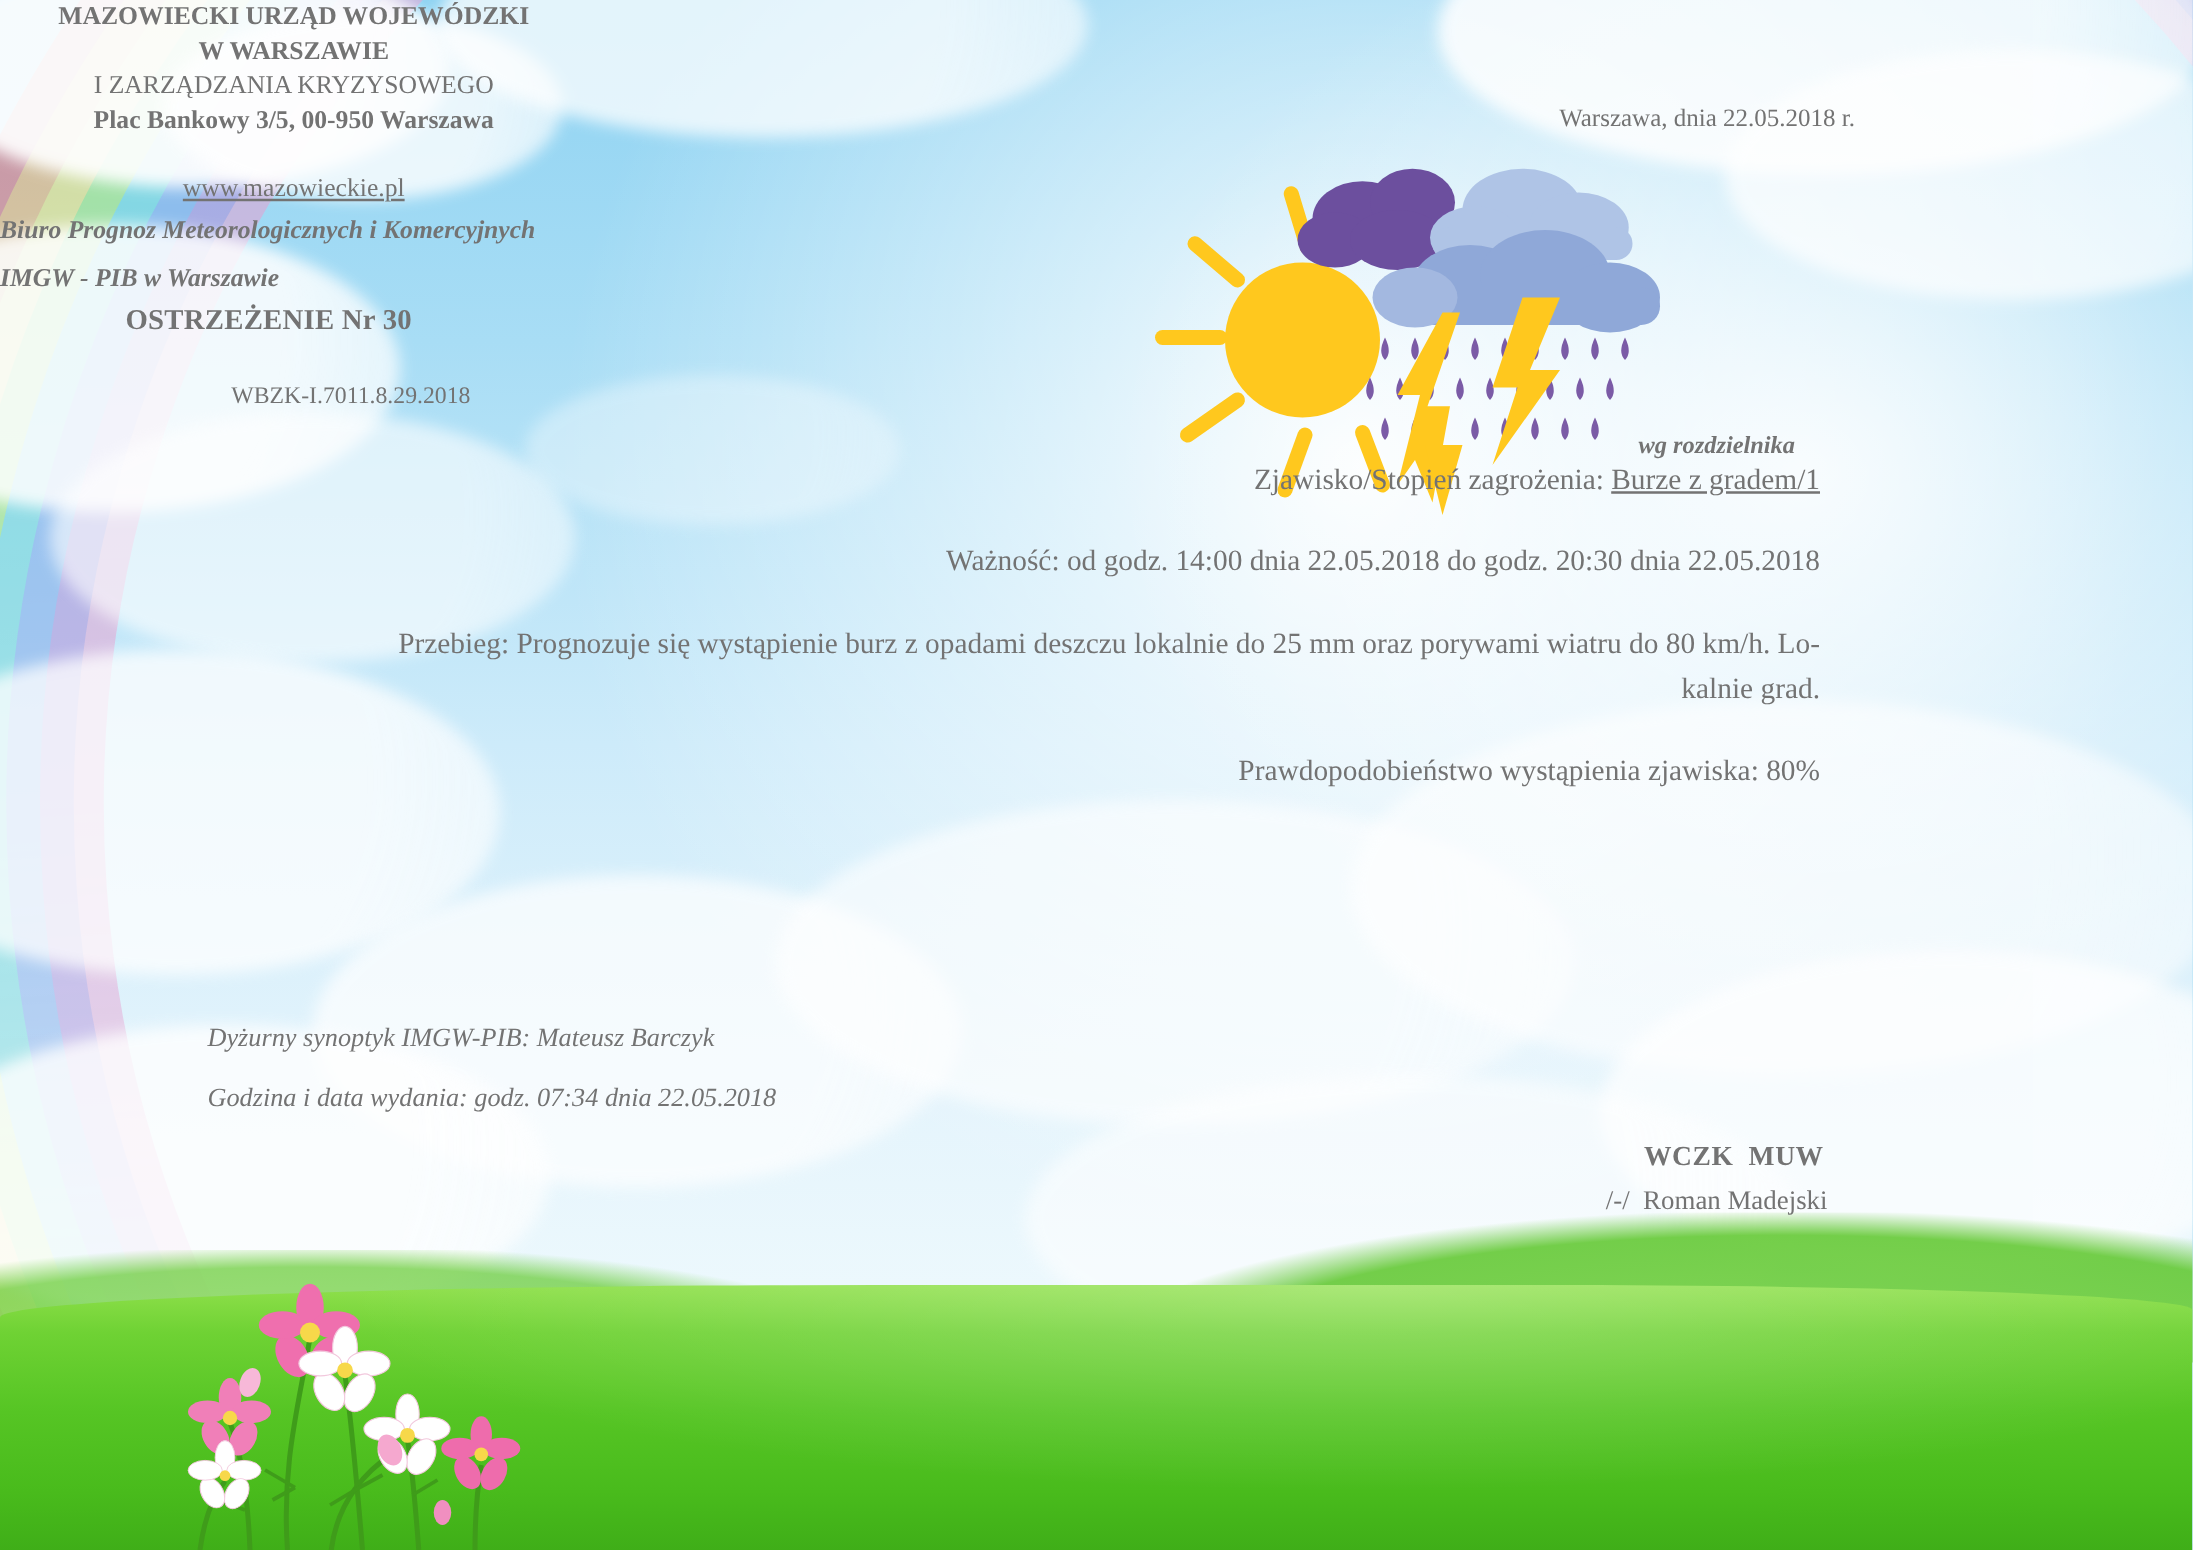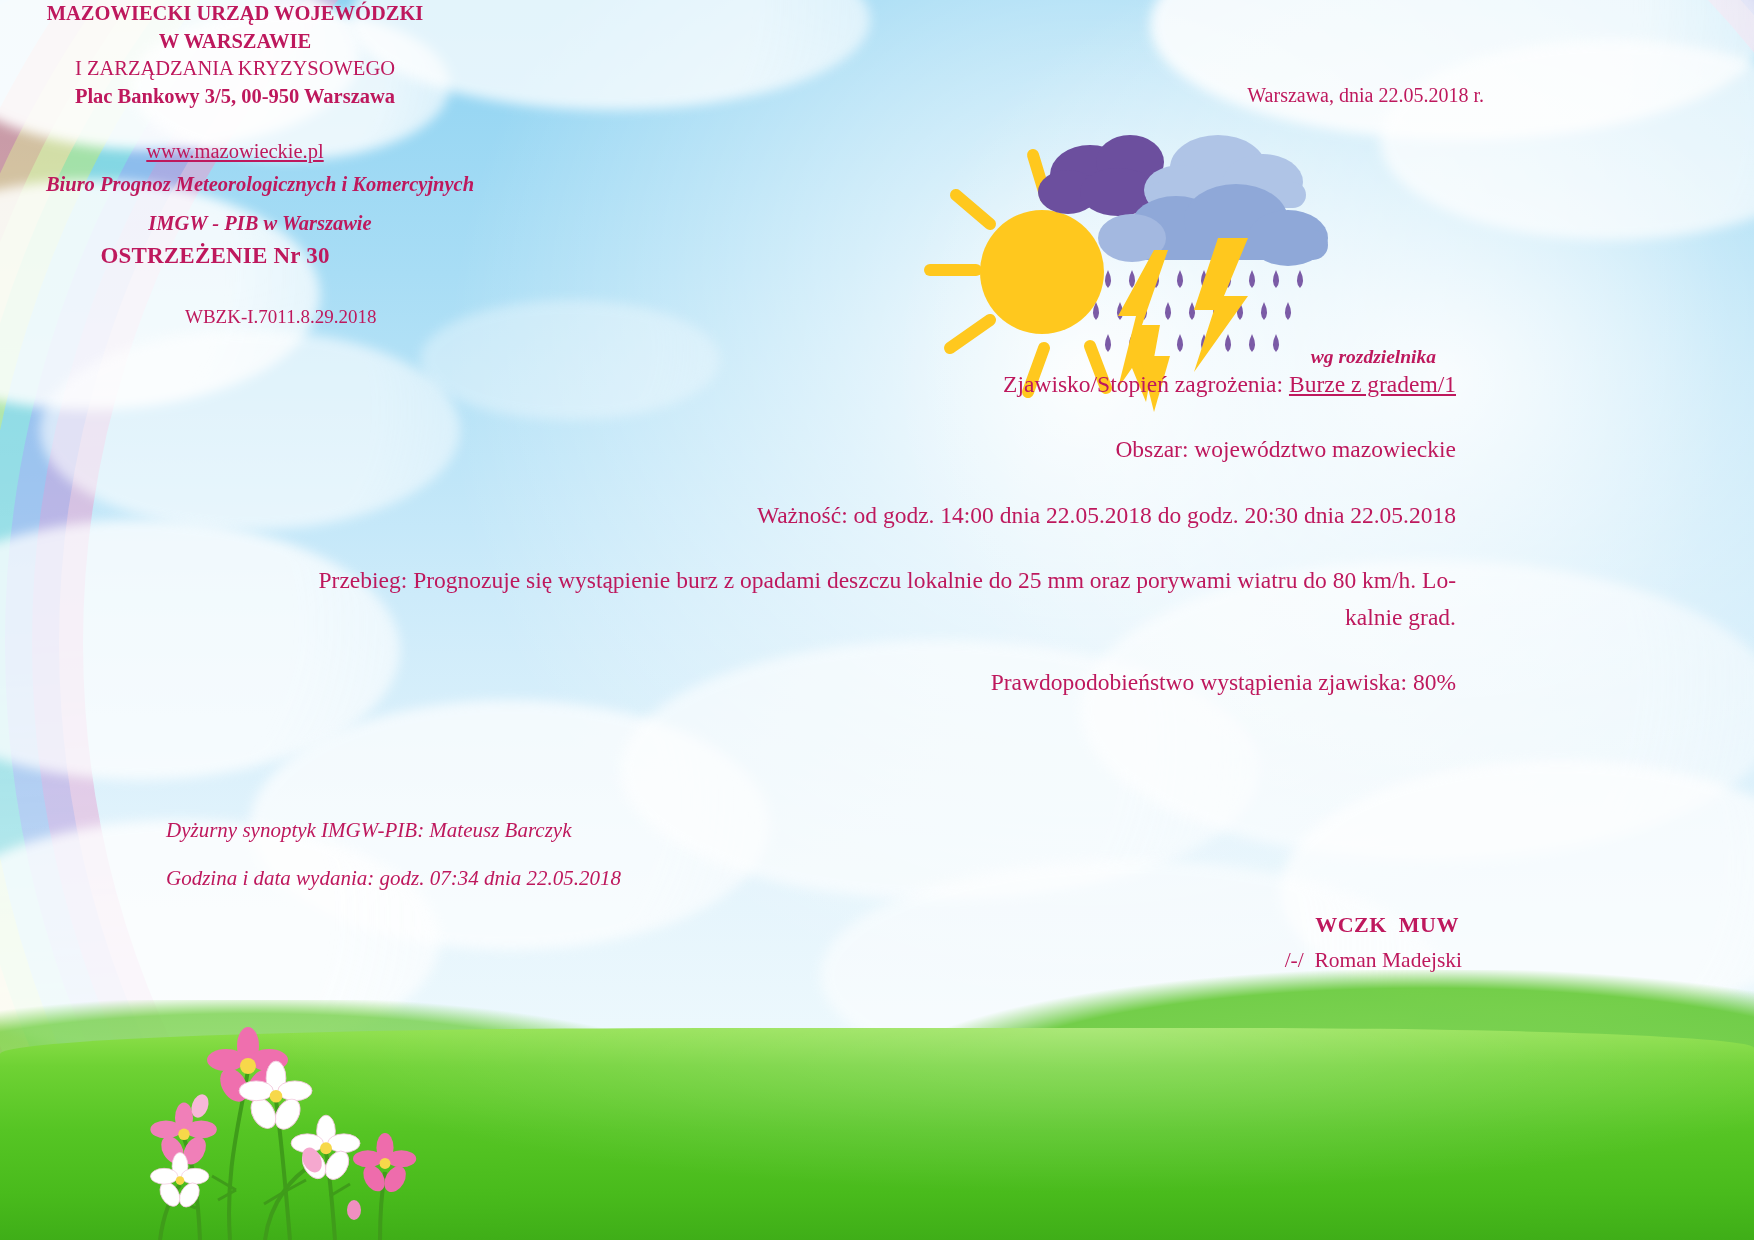--- a/index.html
+++ b/index.html
@@ -76,21 +76,21 @@
     width: 900px;
     height: 90px;
     background: radial-gradient(ellipse at 50% 100%, #79d545 0%, #63ca30 60%, rgba(99,202,48,0) 74%);
     opacity: .7;
   }
 
   
   #doc {
     position: absolute;
     inset: 0;
-    color: #be185d;
+    color: #737373;
   }
   .txt { position: absolute; white-space: pre; }
 
   .hdr-office {
     left: 90px;
     top: 78px;
     width: 470px;
     text-align: center;
     line-height: 1.35;
     font-size: 20.5px;
@@ -101,21 +101,21 @@
   .place-date {
     right: 270px;
     top: 84px;
     font-size: 20px;
   }
 
   .bureau {
     left: 510px;
     top: 120px;
     width: 520px;
-    text-align: center;
+    text-align: left;
     font-weight: bold;
     font-style: italic;
     font-size: 20.5px;
     line-height: 1.9;
   }
 
   .warn-title {
     left: 555px;
     top: 256px;
     width: 430px;
@@ -443,21 +443,20 @@
   </div>
 
   <div class="warn-title">OSTRZEŻENIE Nr 30</div>
 
   <div class="txt case-no">WBZK-I.7011.8.29.2018</div>
 
   <div class="txt distrib">wg rozdzielnika</div>
 
   <div class="body">
     <p><span>Zjawisko/Stopień zagrożenia: </span><span class="u">Burze z gradem/1</span></p>
-    <p>Obszar: województwo mazowieckie</p>
     <p>Ważność: od godz. 14:00 dnia 22.05.2018 do godz. 20:30 dnia 22.05.2018</p>
     <p style="margin-bottom:0">Przebieg: Prognozuje się wystąpienie burz z opadami deszczu lokalnie do 25 mm oraz porywami wiatru do 80 km/h. Lo-</p>
     <p>kalnie grad.</p>
     <p>Prawdopodobieństwo wystąpienia zjawiska: 80%</p>
   </div>
 
   <div class="sign-block">
     <div>Dyżurny synoptyk IMGW-PIB: Mateusz Barczyk</div>
     <div>Godzina i data wydania: godz. 07:34 dnia 22.05.2018</div>
   </div>

